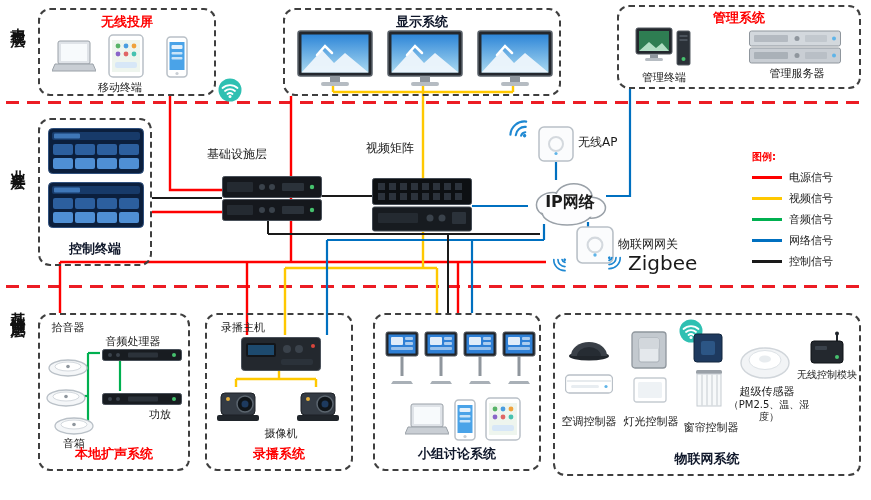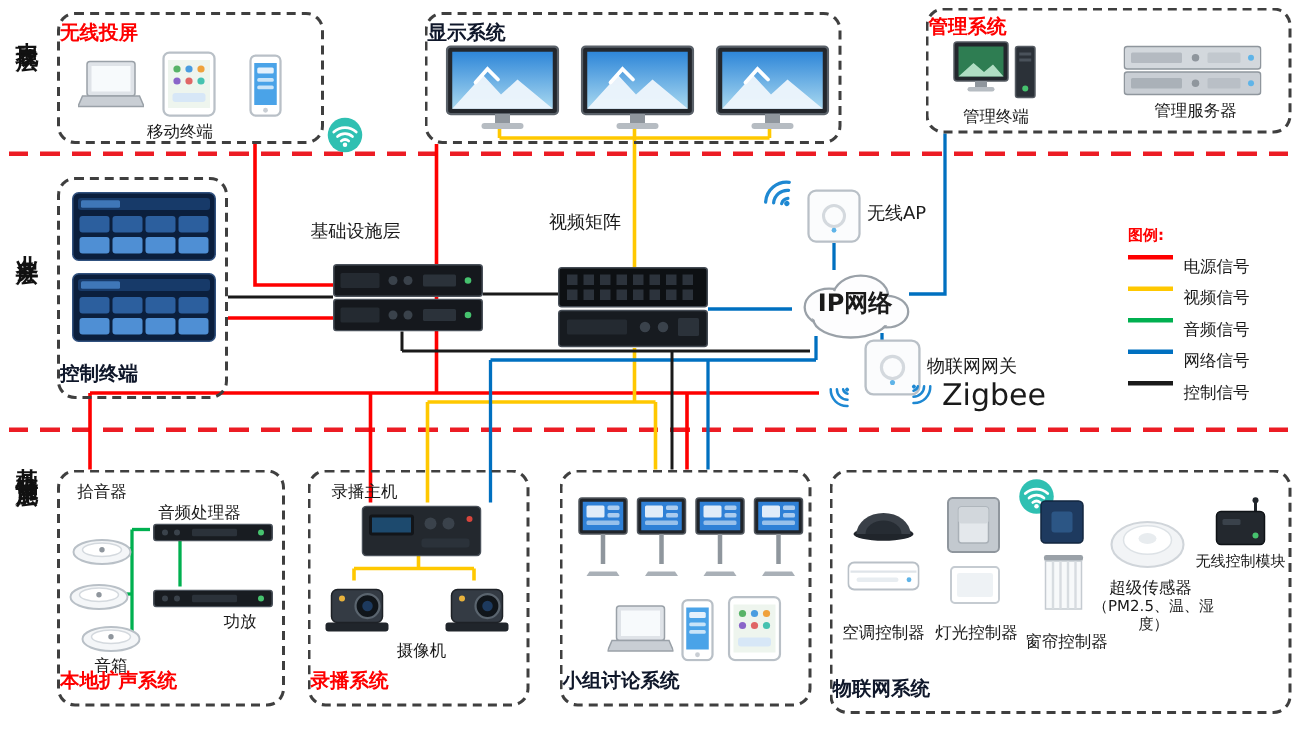--- a/index.html
+++ b/index.html
@@ -1,32 +1,32 @@
 <!DOCTYPE html>
 <html><head>
 <meta charset="utf-8">
 <style>
   *{margin:0;padding:0;box-sizing:border-box}
   html,body{background:#ffffff}
   .stage{position:relative;width:871px;height:500px;background:#fff;overflow:hidden;
          font-family:"DejaVu Sans","Liberation Sans",sans-serif;color:#1a1a1a}
   .abs{position:absolute}
   .dbox{position:absolute;border:2px dashed #3f3f3f;border-radius:12px}
-  .btitle{position:absolute;left:0;right:0;font-weight:bold;font-size:13px}
+  .btitle{position:absolute;left:0;right:0;text-align:center;font-weight:bold;font-size:13px}
   .red{color:#fe0000}
   .blue{color:#0f172a}
   .lbl{position:absolute;font-size:11px;color:#1a1a1a;text-align:center;line-height:1.2}
   .mlbl{position:absolute;font-size:12px;color:#1a1a1a}
   .vlabel{position:absolute;writing-mode:vertical-rl;text-orientation:upright;
           font-weight:bold;font-size:15px;color:#111;letter-spacing:3px}
   .sep{position:absolute;left:6px;right:6px;height:3px;
        background:repeating-linear-gradient(90deg,#ec1c24 0 13px,transparent 13px 21px)}
   .wires{position:absolute;left:0;top:0}
   .legend-title{font-weight:bold;font-size:10px;color:#fe0000}
-  .legend-row{display:flex;align-items:flex-start;gap:7px;margin-top:6px}
+  .legend-row{display:flex;align-items:center;gap:7px;margin-top:6px}
   .sw{width:30px;height:3px;display:inline-block}
   .legend-label{font-size:11px;color:#1a1a1a}
 </style>
 </head>
 <body>
 
 <svg width="0" height="0" style="position:absolute" aria-hidden="true">
   <defs>
     <linearGradient id="g-sky" x1="0" y1="0" x2="0" y2="1">
       <stop offset="0" stop-color="#2e86d8"></stop>

